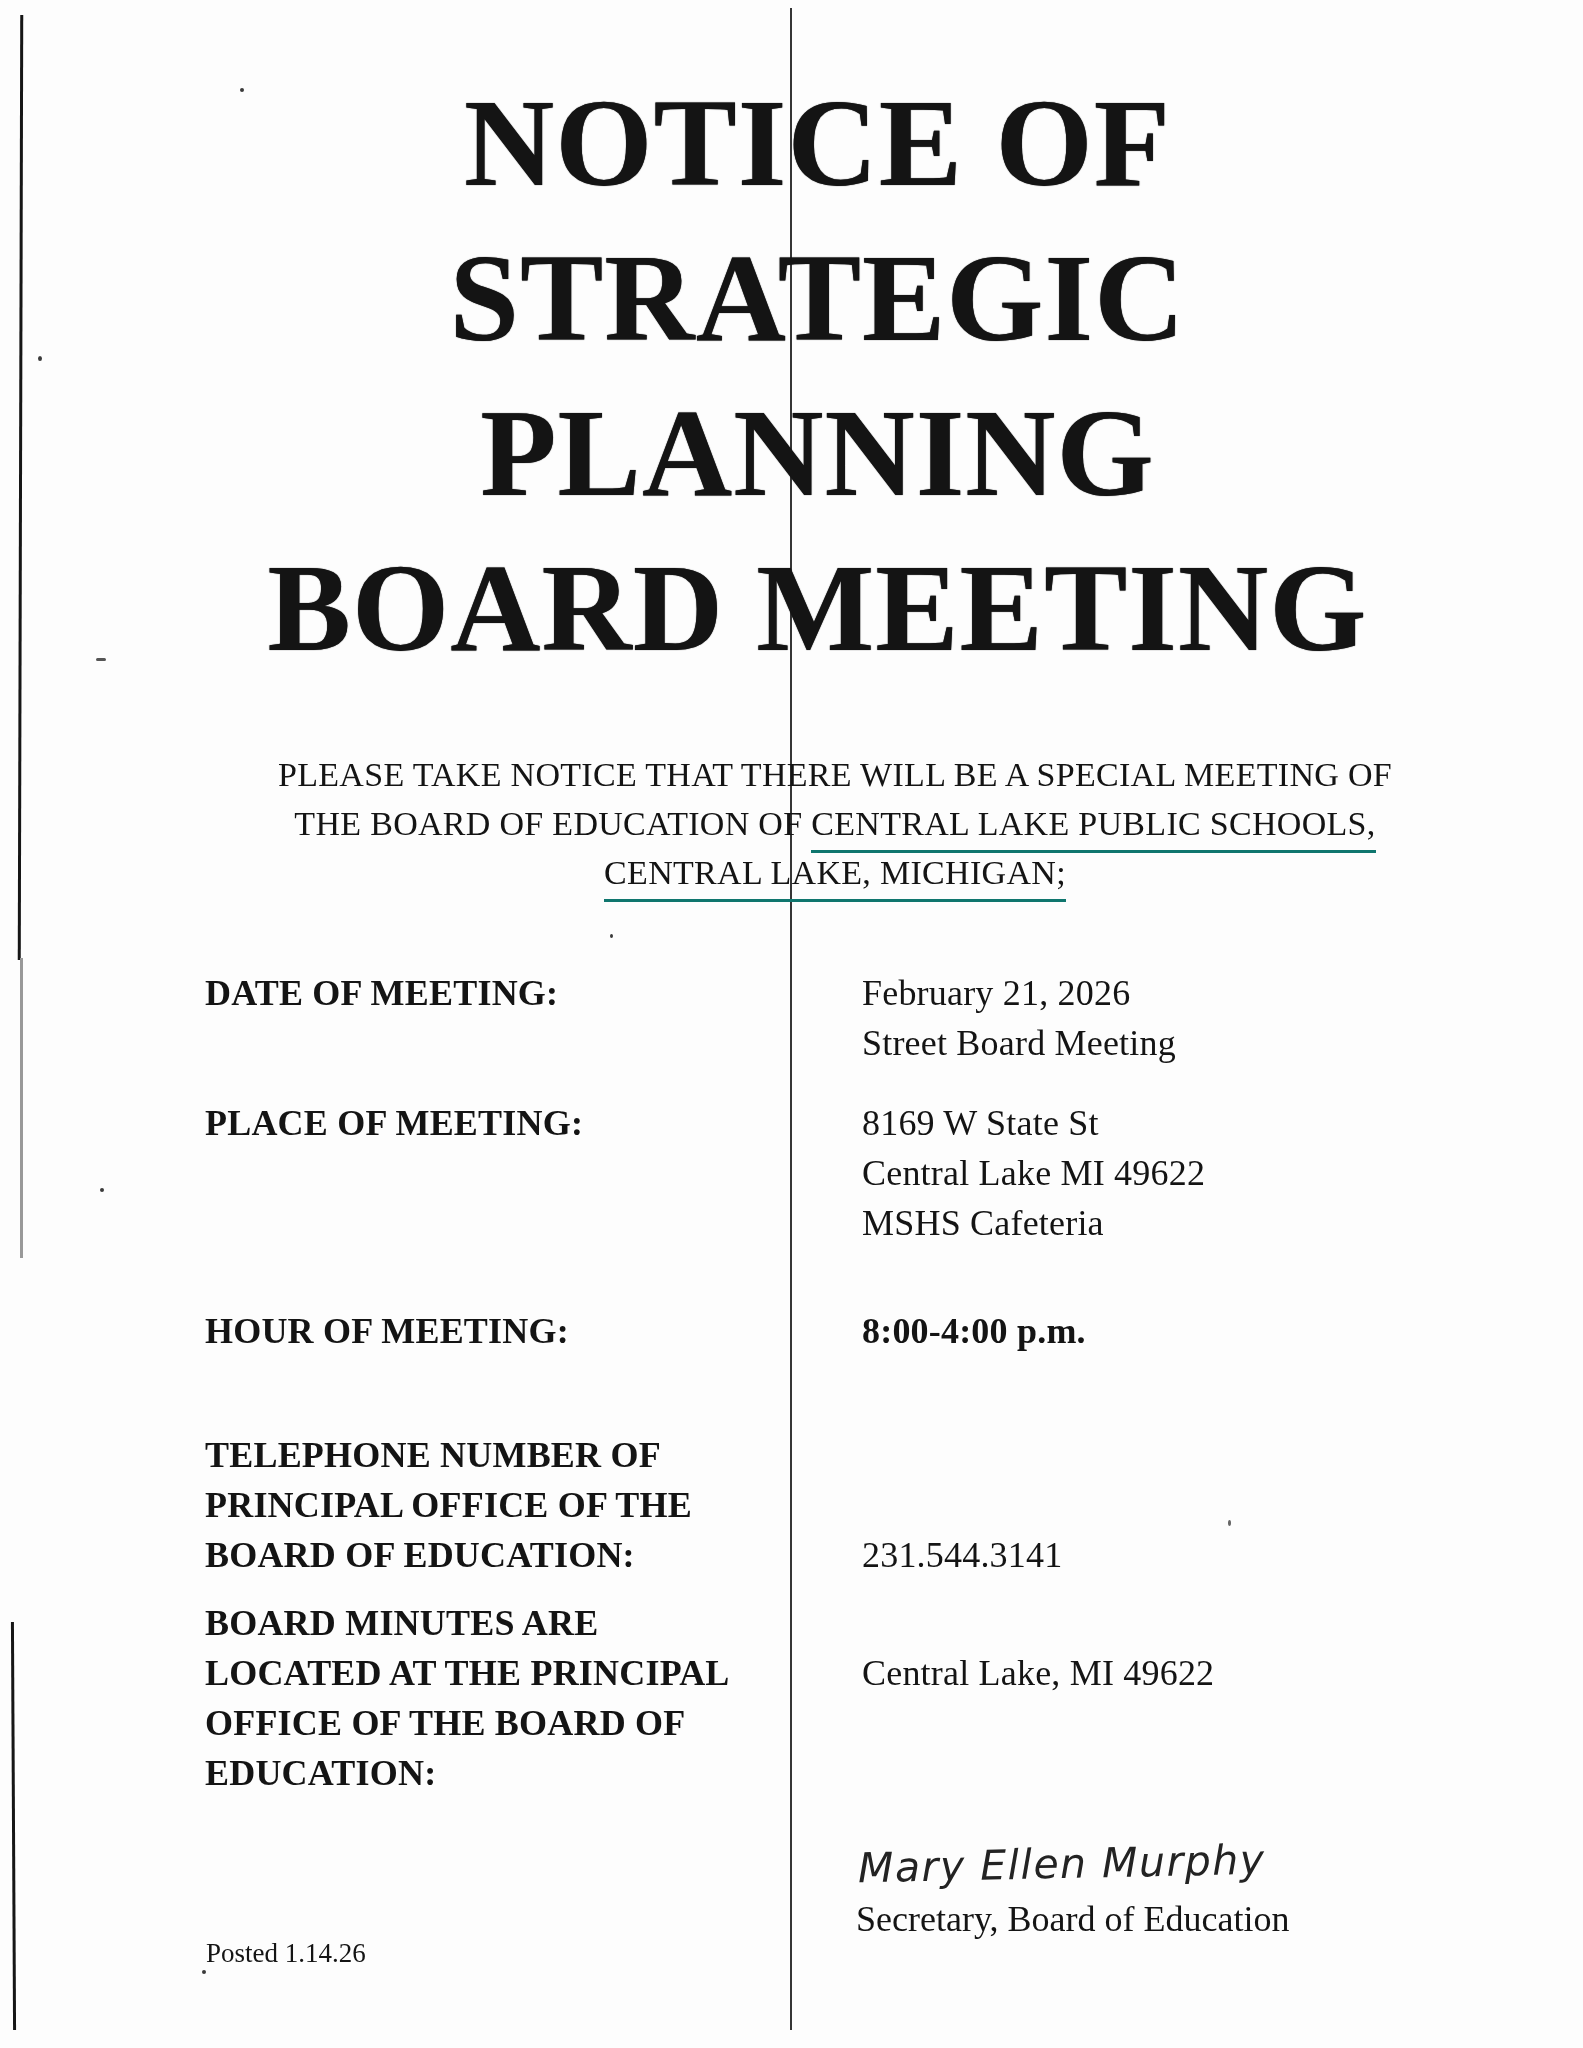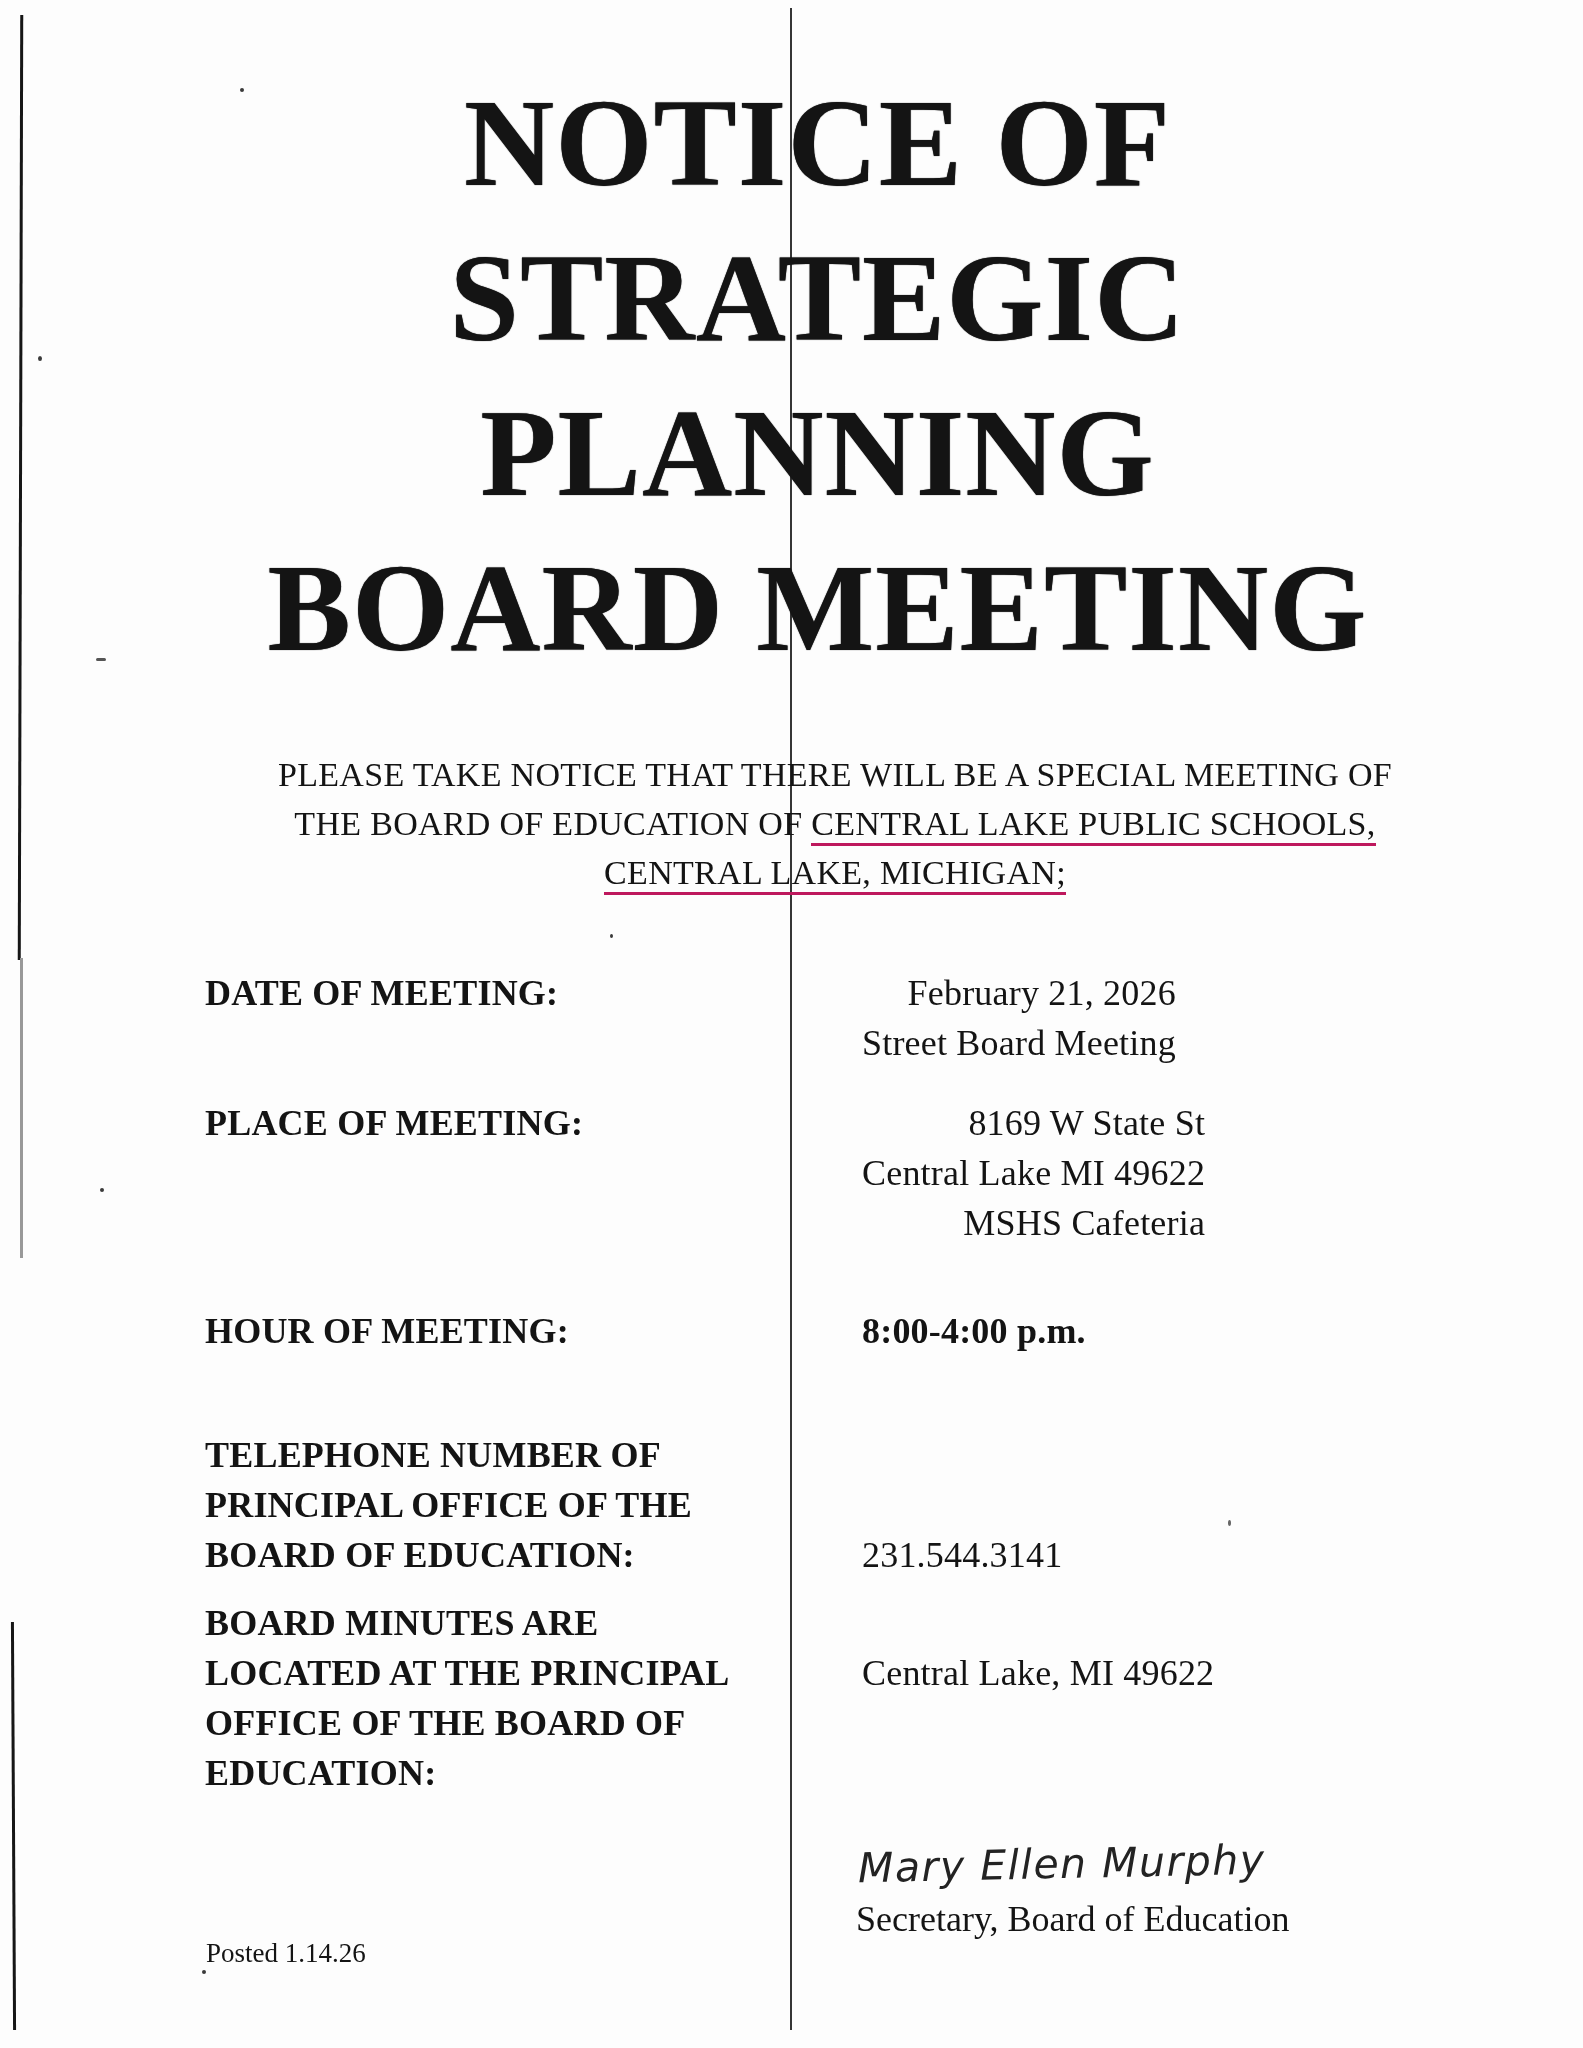--- a/index.html
+++ b/index.html
@@ -20,29 +20,29 @@
     letter-spacing:1px;
     text-shadow:0 0 1px #1a1a1a;
   }
   .title-line{display:block;white-space:nowrap;}
   .intro{
     position:absolute;left:205px;top:750px;width:1260px;
     font-size:34px;line-height:49px;letter-spacing:0.3px;
     white-space:nowrap;
     text-align:center;
   }
-  .u{border-bottom:3px solid #be185d;padding-bottom:1px;}
+  .u{border-bottom:3px solid #0f766e;padding-bottom:8px;}
   .lbl,.val{
     position:absolute;
     font-size:36px;line-height:50px;
     white-space:nowrap;
     letter-spacing:0.2px;
   }
   .lbl{left:205px;font-weight:bold;}
-  .val{left:862px;text-align:right;}
+  .val{left:862px;}
   .bold{font-weight:bold;}
   .line{display:block;}
   .sig-name{
     position:absolute;left:858px;top:1840px;
     font-family:"DejaVu Sans", sans-serif;
     font-style:italic;
     font-size:41px;
     letter-spacing:1.5px;
     color:#232323;
     transform:rotate(-1.2deg);

